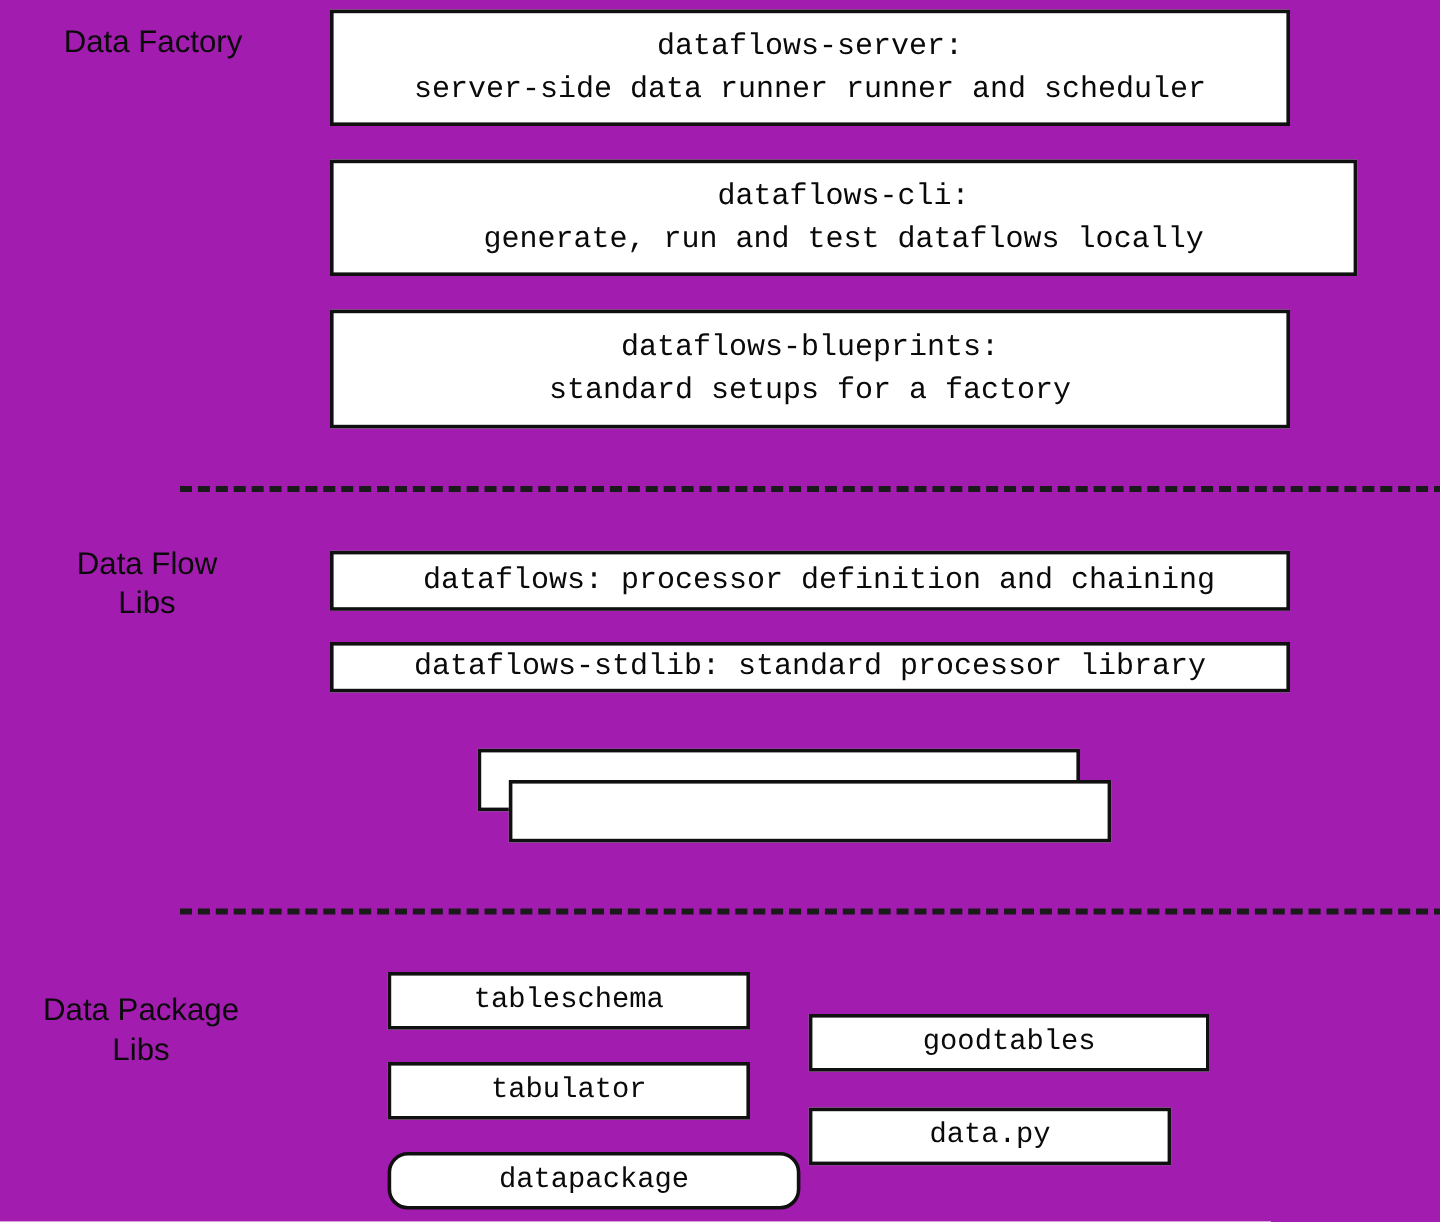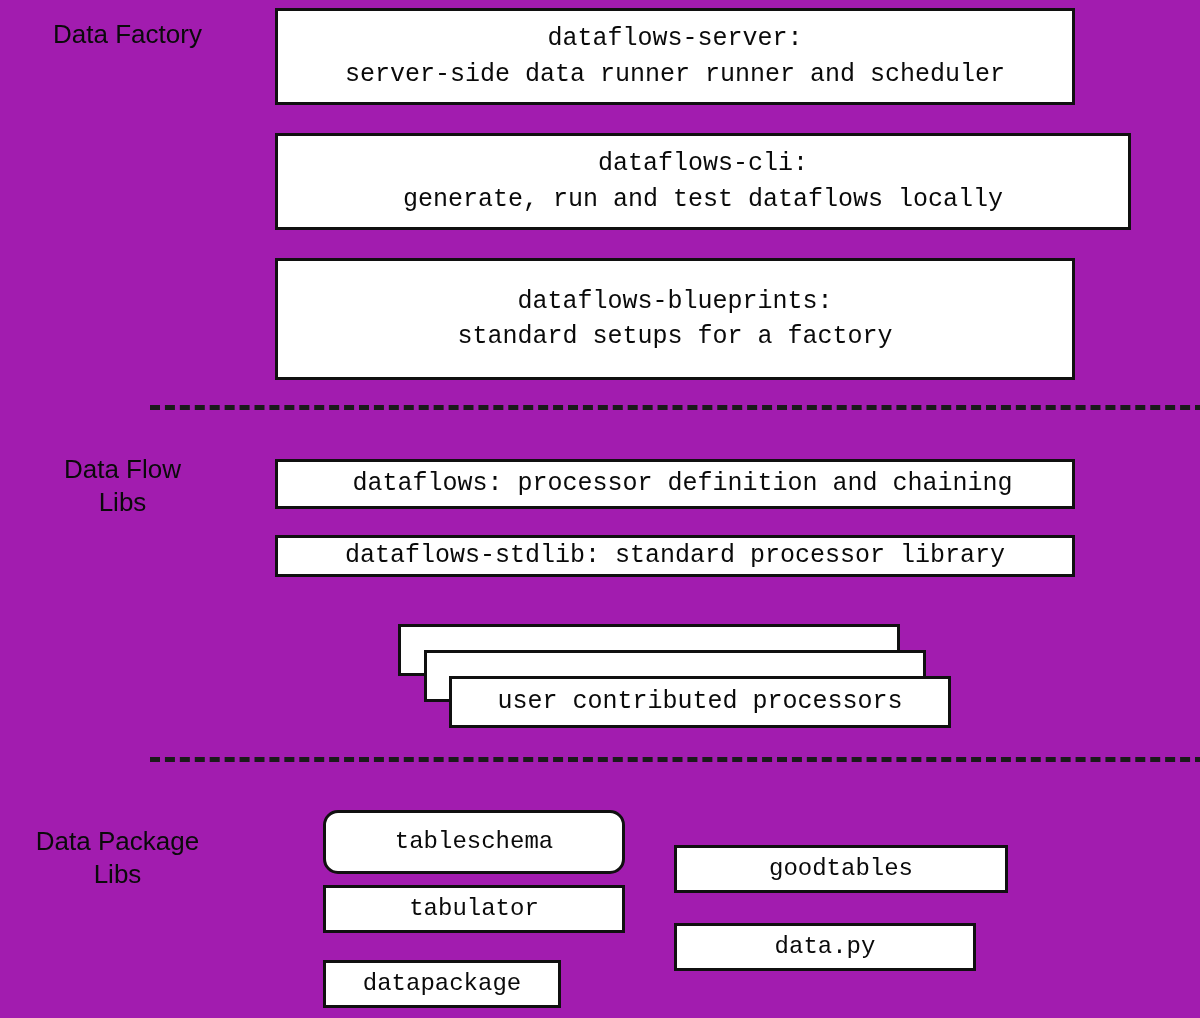--- a/index.html
+++ b/index.html
@@ -79,58 +79,55 @@
   <div class="box box-tall" style="left:275px; top:8px; width:800px; height:97px;">
     <span class="box-text">dataflows-server:
 server-side data runner runner and scheduler</span>
   </div>
 
   <div class="box box-tall" style="left:275px; top:133px; width:856px; height:97px;">
     <span class="box-text">dataflows-cli:
 generate, run and test dataflows locally</span>
   </div>
 
-  <div class="box box-tall" style="left:275px; top:258px; width:800px; height:122px;">
+  <div class="box box-tall" style="left:275px; top:258px; width:800px; height:99px;">
     <span class="box-text">dataflows-blueprints:
 standard setups for a factory</span>
   </div>
 
   <div class="divider" style="left:150px; top:405px; width:1055px;"></div>
 
   <div class="section-label" style="left:15px; top:453px; width:215px;">Data Flow
 Libs</div>
 
   <div class="box box-wide" style="left:275px; top:459px; width:800px; height:50px;padding-left:15px;">
     <span class="box-text">dataflows: processor definition and chaining</span>
   </div>
 
   <div class="box box-wide" style="left:275px; top:535px; width:800px; height:42px;">
     <span class="box-text">dataflows-stdlib: standard processor library</span>
   </div>
 
   <div class="stack-card" style="left:398px; top:624px; width:502px; height:52px;"></div>
   <div class="stack-card" style="left:424px; top:650px; width:502px; height:52px;"></div>
-  <div class="box box-stack" style="left:449px; top:676px; width:502px; height:52px;">
-    <span class="box-text">user contributed processors</span>
-  </div>
 
   <div class="divider" style="left:150px; top:757px; width:1055px;"></div>
 
   <div class="section-label" style="left:5px; top:825px; width:225px;">Data Package
 Libs</div>
 
-  <div class="box box-small" style="left:323px; top:810px; width:302px; height:64px;border-radius:15px;">
+  <div class="box box-small" style="left:323px; top:810px; width:302px; height:48px;">
     <span class="box-text">tableschema</span>
   </div>
 
   <div class="box box-small" style="left:323px; top:885px; width:302px; height:48px;align-items:center;">
     <span class="box-text">tabulator</span>
   </div>
 
-  <div class="box box-small" style="left:323px; top:960px; width:238px; height:48px;">
+  <div class="box box-small" style="left:323px; top:960px; width:344px; height:48px;border-radius:17px;">
     <span class="box-text">datapackage</span>
   </div>
 
   <div class="box box-small" style="left:674px; top:845px; width:334px; height:48px;">
     <span class="box-text">goodtables</span>
   </div>
 
   <div class="box box-small" style="left:674px; top:923px; width:302px; height:48px;">
     <span class="box-text">data.py</span>
   </div>

